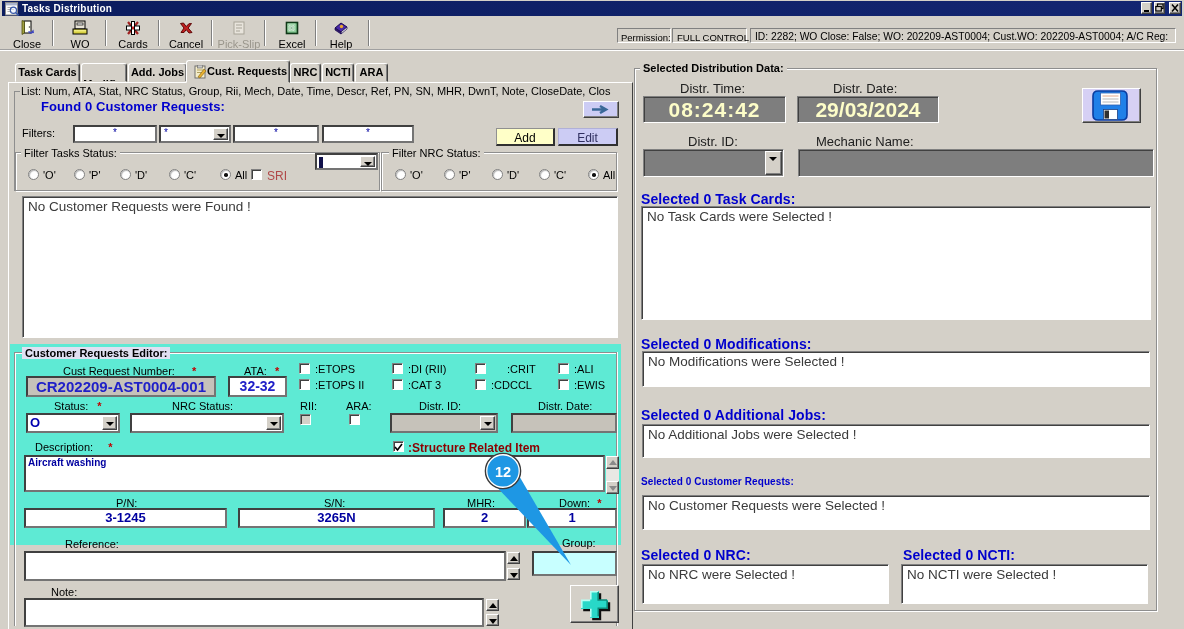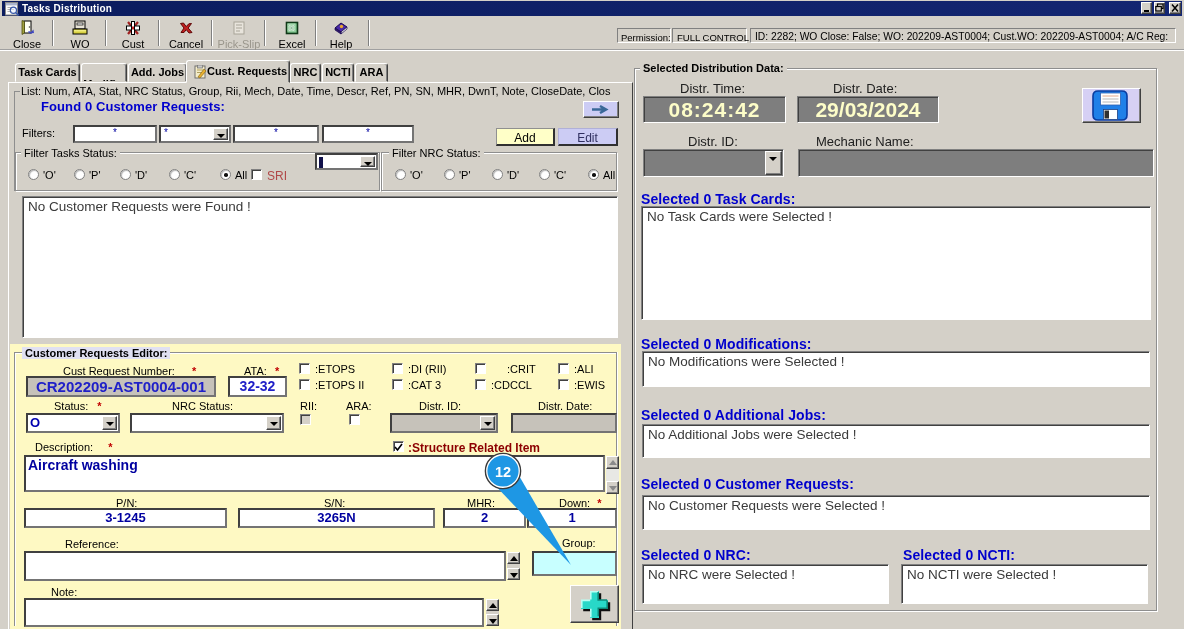--- a/index.html
+++ b/index.html
@@ -77,21 +77,21 @@
       <div style="margin-top:0px;">WO</div>
     </div>
     <div class="tbbtn" style="left:110px;width:46px;">
       <svg width="16" height="16" viewBox="0 0 16 16" style="margin-top:1px;">
         <line x1="3" y1="2" x2="13" y2="14" stroke="#a02020" stroke-width="2.2"></line>
         <line x1="13" y1="2" x2="3" y2="14" stroke="#a02020" stroke-width="2.2"></line>
         <rect x="1.5" y="6" width="13" height="4" fill="#fff" stroke="#000" stroke-width="1"></rect>
         <rect x="6.5" y="1.5" width="3" height="13" fill="#fff" stroke="#000" stroke-width="1"></rect>
         <rect x="7" y="6.5" width="2" height="3" fill="#c02020"></rect>
       </svg>
-      <div style="margin-top:0px;">Cust</div>
+      <div style="margin-top:0px;">Cards</div>
     </div>
     <div class="tbbtn" style="left:163px;width:46px;">
       <svg width="16" height="16" viewBox="0 0 16 16" style="margin-top:1px;">
         <path d="M2.5 3.5 L6 8 L3 12.5 L6 12.5 L8.2 9.6 L11 13 L14 12.5 L10.2 8 L13.5 3.5 L10.8 3.8 L8.2 6.6 L5.5 3 Z" fill="#c02020" stroke="#600808" stroke-width="1"></path>
       </svg>
       <div style="margin-top:0px;">Cancel</div>
     </div>
     <div class="tbbtn" style="left:216px;width:46px;color:#9a968c;">
       <svg width="16" height="16" viewBox="0 0 16 16" style="margin-top:1px;">
         <rect x="3" y="2" width="10" height="12" fill="#e8e4dc" stroke="#a8a498"></rect>
@@ -198,21 +198,21 @@
   <div class="abs gb" style="left:381px;top:152px;width:236px;height:39px;"></div>
   <div class="abs" style="left:389px;top:147px;background:#d4d0c8;padding:0 3px;">Filter NRC Status:</div>
 
   <div class="abs sunken" style="left:315px;top:153px;width:63px;height:17px;">
       <div class="abs" style="left:2px;top:2px;width:4px;height:11px;background:#10104a;"></div>
       <div class="combtn"></div>
     </div>
 
   <div class="abs listbox" style="left:22px;top:196px;width:596px;height:142px;">No Customer Requests were Found !</div>
 
-  <div class="abs" id="editor" style="left:10px;top:344px;width:611px;height:286px;background:#fef9c3;">
+  <div class="abs" id="editor" style="left:10px;top:344px;width:611px;height:201px;background:#5eead4;">
     <div class="abs gb" style="left:4px;top:8px;width:603px;height:274px;border-bottom:none;box-shadow:1px 0 0 #fff, inset 1px 1px 0 #fff;"></div>
     <div class="abs" style="left:12px;top:3px;background:#e0e0f2;padding:0 3px;font-weight:bold;font-size:11px;">Customer Requests Editor:</div>
 
     <div class="abs" style="left:53px;top:21px;">Cust Request Number: <span class="redstar" style="margin-left:14px;">*</span></div>
     <div class="abs" style="left:234px;top:21px;">ATA: <span class="redstar" style="margin-left:5px;">*</span></div>
     <div class="abs" style="left:16px;top:32px;width:190px;height:21px;background:#c6c2ba;border:2px solid;border-color:#404040 #747474 #747474 #404040;text-align:center;"><span style="color:#2020c8;font-weight:bold;font-size:15px;">CR202209-AST0004-001</span></div>
     <div class="abs sunken" style="left:218px;top:32px;width:59px;height:21px;text-align:center;"><span style="color:#2020c8;font-weight:bold;font-size:14px;">32-32</span></div>
 
     <div class="abs cb" style="left:289px;top:19px;"></div>
       <div class="abs" style="left:305px;top:19px;">:ETOPS</div>
@@ -247,21 +247,21 @@
         <div class="combtn"></div>
       </div>
     <div class="abs" style="left:501px;top:69px;width:106px;height:20px;background:#c6c2ba;border:2px solid;border-color:#404040 #747474 #747474 #404040;"></div>
 
     <div class="abs" style="left:25px;top:97px;">Description: <span class="redstar" style="margin-left:12px;">*</span></div>
     <div class="abs cb" style="left:383px;top:97px;"><svg width="9" height="9" viewBox="0 0 9 9">
           <path d="M1 4 l2.5 3 L8 1" stroke="#000" stroke-width="1.6" fill="none"></path>
         </svg></div>
     <div class="abs" style="left:398px;top:97px;color:#8c0000;font-weight:bold;font-size:12px;">:Structure Related Item</div>
     <div class="abs sunken" style="left:14px;top:111px;width:581px;height:37px;"></div>
-    <div class="abs" style="left:18px;top:113px;color:#0000a0;font-weight:bold;font-size:14px;">Aircraft washing</div>
+    <div class="abs" style="left:18px;top:113px;color:#0000a0;font-weight:bold;font-size:10px;">Aircraft washing</div>
     <div class="abs" id="descsb" style="left:596px;top:112px;width:13px;height:38px;background:#e8e8e4;">
       <div class="raised" style="position:absolute;left:0;top:0;width:13px;height:13px;">
           <div style="position:absolute;left:2px;top:3px;border:4px solid transparent;border-bottom:5px solid #8a8a8a;border-top:none;"></div>
         </div>
       <div class="raised" style="position:absolute;left:0;bottom:0;width:13px;height:13px;">
           <div style="position:absolute;left:2px;top:4px;border:4px solid transparent;border-top:5px solid #8a8a8a;border-bottom:none;"></div>
         </div>
     </div>
 
     <div class="abs" style="left:106px;top:153px;">P/N:</div>
@@ -329,21 +329,21 @@
     <div class="abs" style="left:9px;top:91px;width:141px;height:28px;background:#7e7e7e;border:1px solid;border-color:#808080 #fff #fff #808080;box-shadow:inset 1px 1px 0 #404040;">
         <div class="combtn" style="width:17px;"></div>
       </div>
     <div class="abs" style="left:164px;top:91px;width:356px;height:28px;background:#7e7e7e;border:1px solid;border-color:#808080 #fff #fff #808080;box-shadow:inset 1px 1px 0 #404040;"></div>
     <div class="abs bluelab" style="left:7px;top:133px;font-size:14px;">Selected 0 Task Cards:</div>
     <div class="abs listbox" style="left:7px;top:148px;width:510px;height:114px;">No Task Cards were Selected !</div>
     <div class="abs bluelab" style="left:7px;top:278px;font-size:14px;">Selected 0 Modifications:</div>
     <div class="abs listbox" style="left:8px;top:293px;width:508px;height:36px;">No Modifications were Selected !</div>
     <div class="abs bluelab" style="left:7px;top:349px;font-size:14px;">Selected 0 Additional Jobs:</div>
     <div class="abs listbox" style="left:8px;top:366px;width:508px;height:34px;">No Additional Jobs were Selected !</div>
-    <div class="abs bluelab" style="left:7px;top:418px;font-size:14px;">Selected 0 Customer Requests:</div>
+    <div class="abs bluelab" style="left:7px;top:418px;font-size:10px;">Selected 0 Customer Requests:</div>
     <div class="abs listbox" style="left:8px;top:437px;width:508px;height:35px;">No Customer Requests were Selected !</div>
     <div class="abs bluelab" style="left:7px;top:489px;font-size:14px;">Selected 0 NRC:</div>
     <div class="abs listbox" style="left:8px;top:506px;width:247px;height:40px;">No NRC were Selected !</div>
     <div class="abs bluelab" style="left:269px;top:489px;font-size:14px;">Selected 0 NCTI:</div>
     <div class="abs listbox" style="left:267px;top:506px;width:247px;height:40px;">No NCTI were Selected !</div>
   </div>
 
   <svg class="abs" id="callout" style="left:460px;top:440px;" width="130" height="140" viewBox="0 0 130 140">
     <polygon points="30,40 58,34 111,125" fill="#1e97e4"></polygon>
     <circle cx="43" cy="31" r="17.6" fill="#fff" stroke="#3a3a3a" stroke-width="1.4"></circle>

